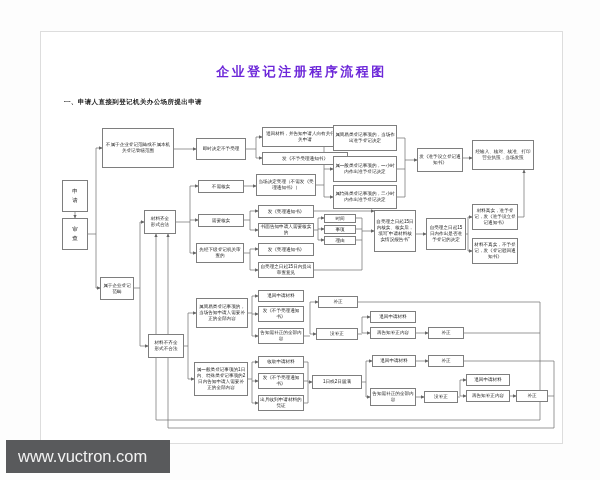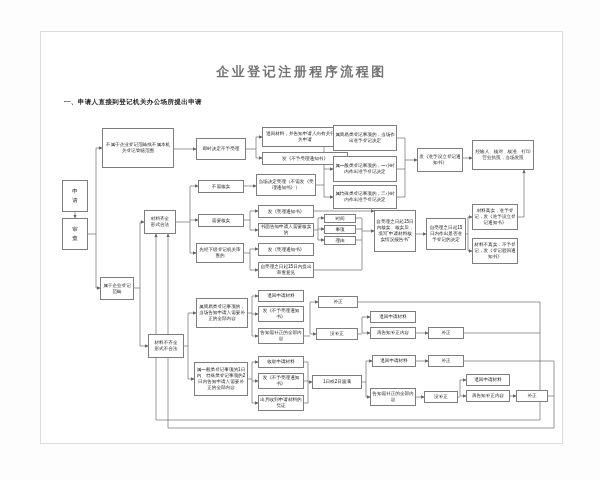--- a/index.html
+++ b/index.html
@@ -2,21 +2,21 @@
 <html><head>
 <meta charset="utf-8">
 <style>
   html,body{margin:0;padding:0;background:#fff;}
   #stage{position:relative;width:600px;height:480px;background:#fdfdfd;overflow:hidden;
          font-family:"Liberation Sans","DejaVu Sans",sans-serif;}
   #page{position:absolute;left:40px;top:31px;width:523px;height:413px;background:#fff;
         border:1px solid #ddd;box-sizing:border-box;}
   #title{position:absolute;left:40px;top:63px;width:523px;text-align:center;
          font-family:"Liberation Serif","DejaVu Serif",serif;font-weight:700;
-         font-size:13px;letter-spacing:2.5px;color:#737373;}
+         font-size:13px;letter-spacing:2.5px;color:#6d28d9;}
   #section-label{position:absolute;left:64px;top:98px;font-size:6.5px;font-weight:700;
          color:#222;letter-spacing:.4px;}
   svg.connect{position:absolute;left:0;top:0;width:600px;height:480px;}
   .nd{position:absolute;box-sizing:border-box;background:#fff;border:.8px solid #7e7e7e;
       color:#222;font-size:4.6px;line-height:1.3;display:flex;align-items:center;
       justify-content:center;text-align:center;padding:1px;white-space:pre-line;
       overflow:hidden;}
   .nd.vert{font-size:5.5px;line-height:1.6;}
   #tg-badge{position:absolute;left:455px;top:9px;width:145px;height:27px;background:#58595b;
       color:#fff;font-size:16px;display:flex;align-items:center;justify-content:center;
@@ -210,13 +210,14 @@
   <div class="nd" style="left:258px;top:395px;width:46px;height:16px">出具收到申请材料的凭证</div>
   <div class="nd" style="left:312px;top:375px;width:50px;height:14px">1日或2日届满</div>
   <div class="nd" style="left:372px;top:355px;width:44px;height:12px">退回申请材料</div>
   <div class="nd" style="left:428px;top:355px;width:36px;height:12px">补正</div>
   <div class="nd" style="left:370px;top:388px;width:46px;height:18px">告知需补正的全部内容</div>
   <div class="nd" style="left:424px;top:391px;width:34px;height:12px">没补正</div>
   <div class="nd" style="left:466px;top:374px;width:44px;height:12px">退回申请材料</div>
   <div class="nd" style="left:466px;top:390px;width:44px;height:12px">再告知补正内容</div>
   <div class="nd" style="left:516px;top:390px;width:32px;height:12px">补正</div>
 
+  <div id="watermark-bar">www.vuctron.com</div>
 </div>
 
 </body></html>

